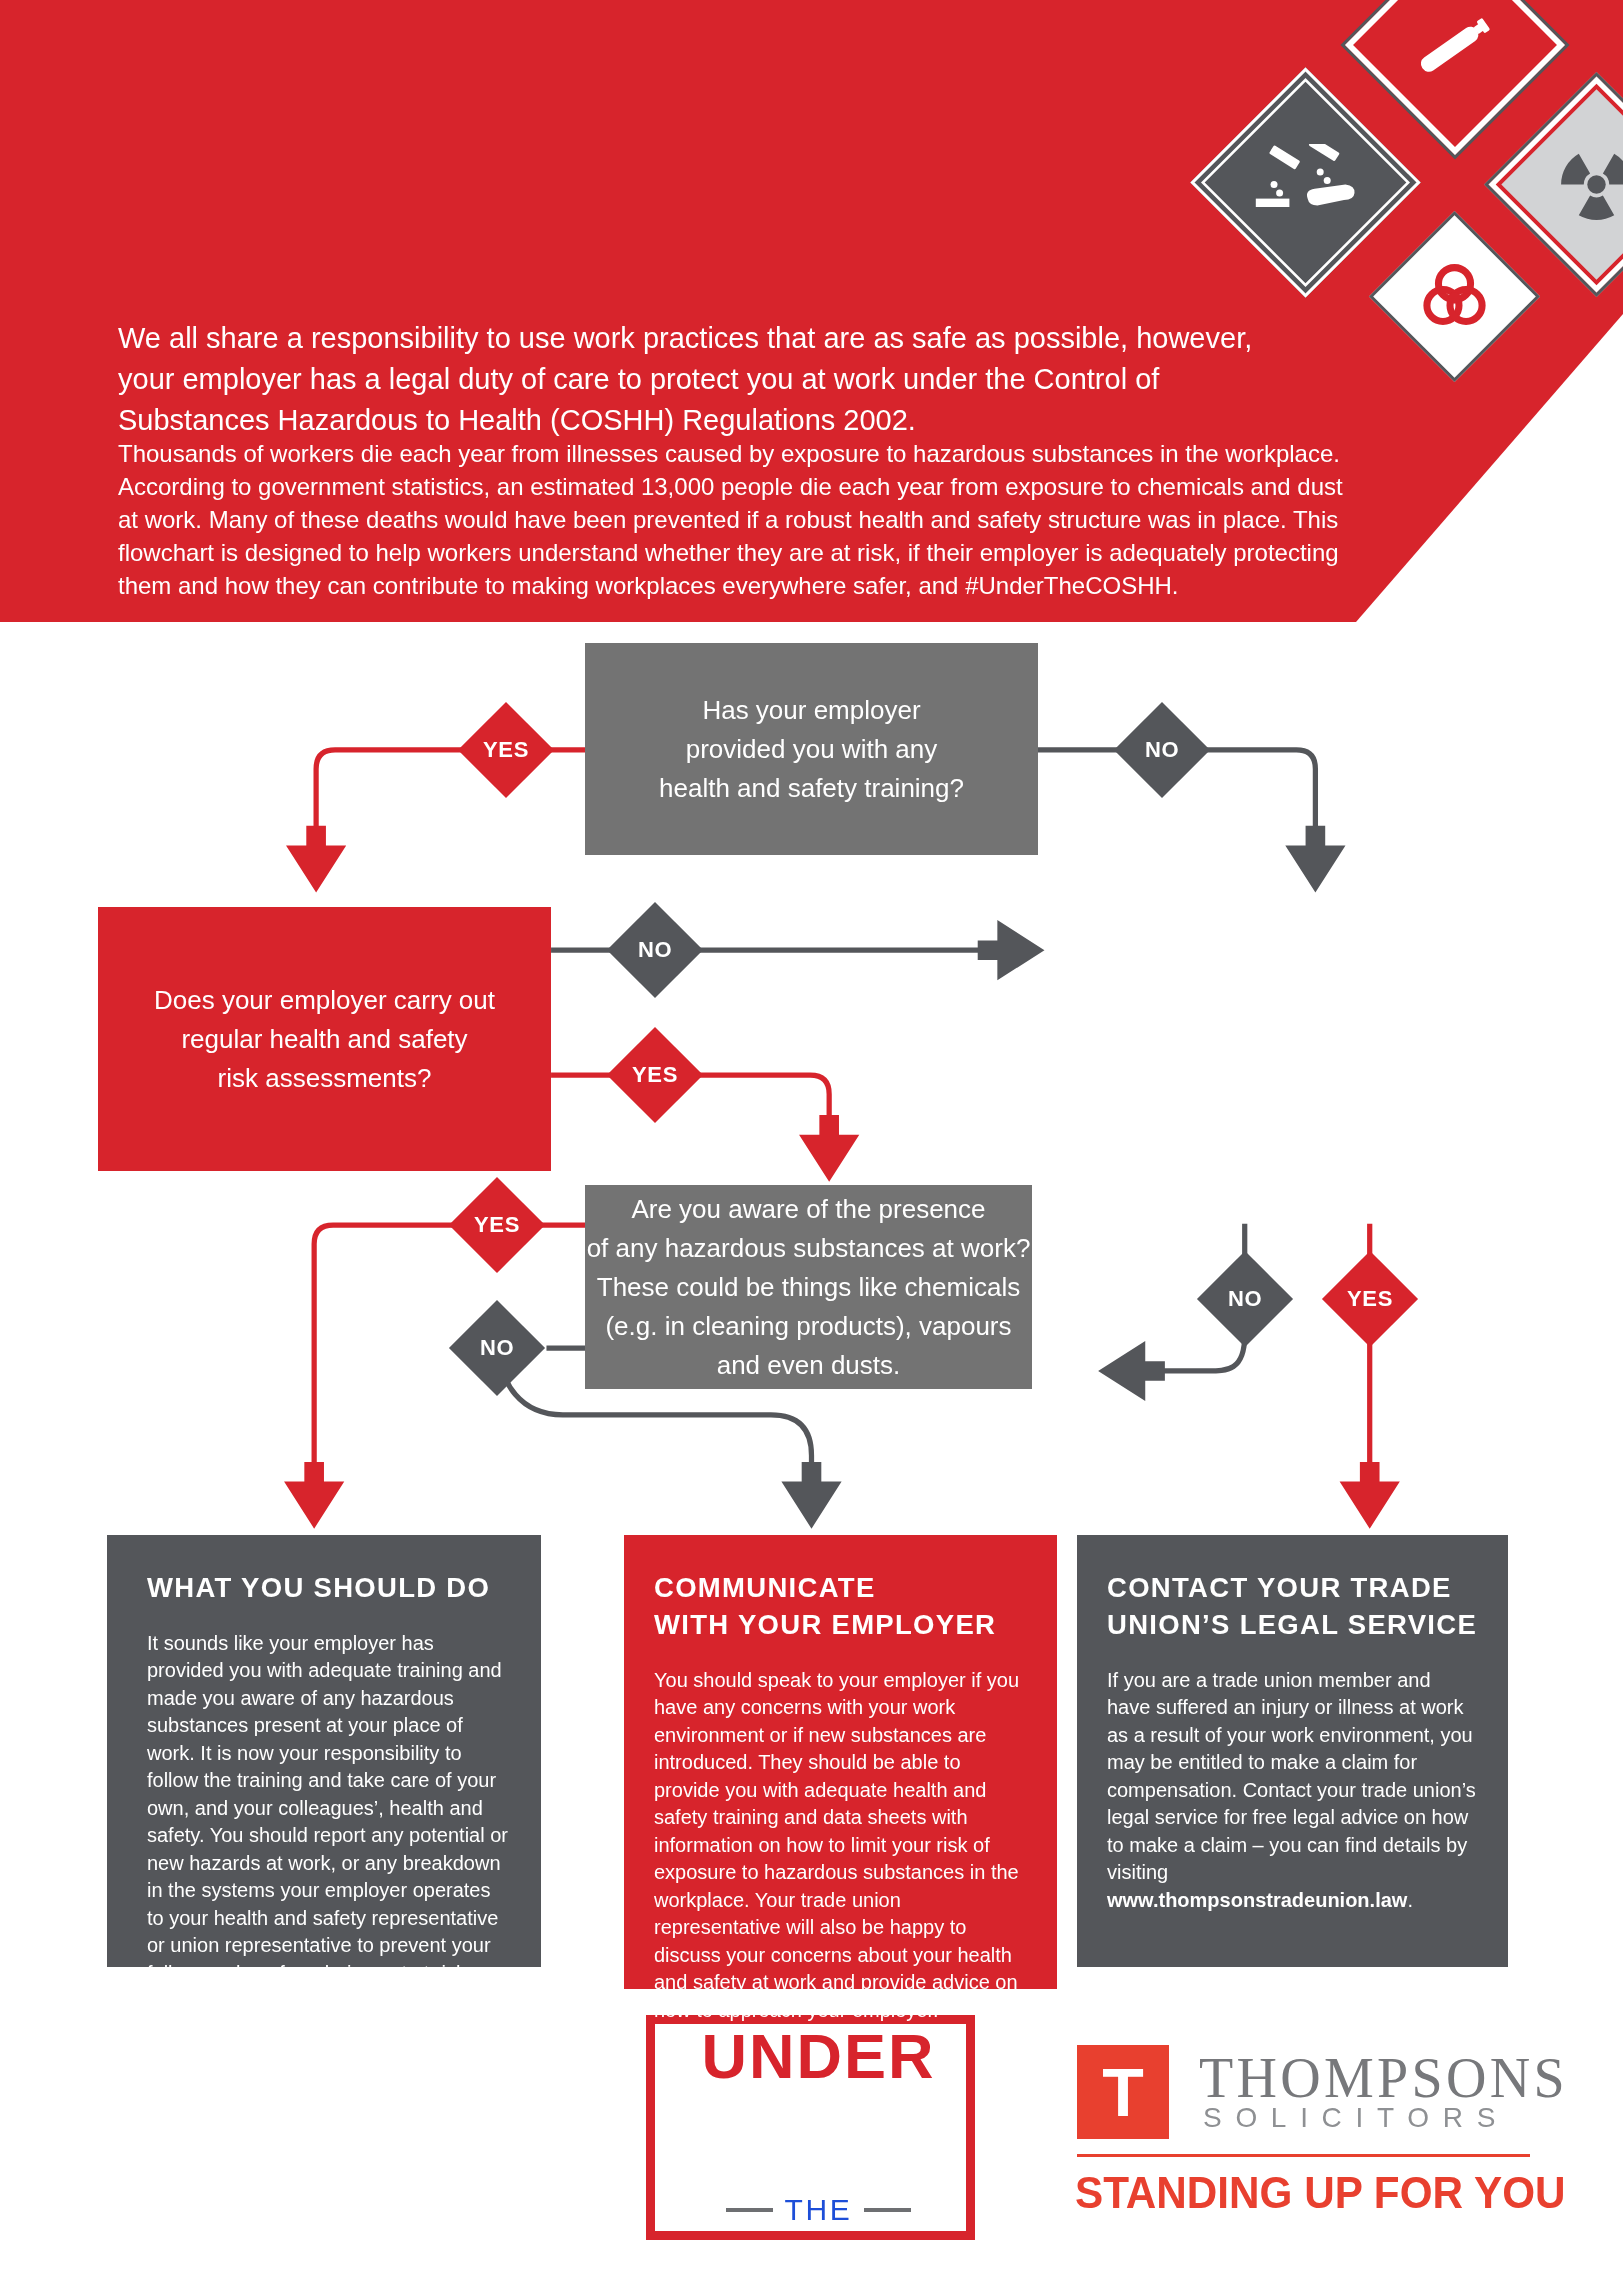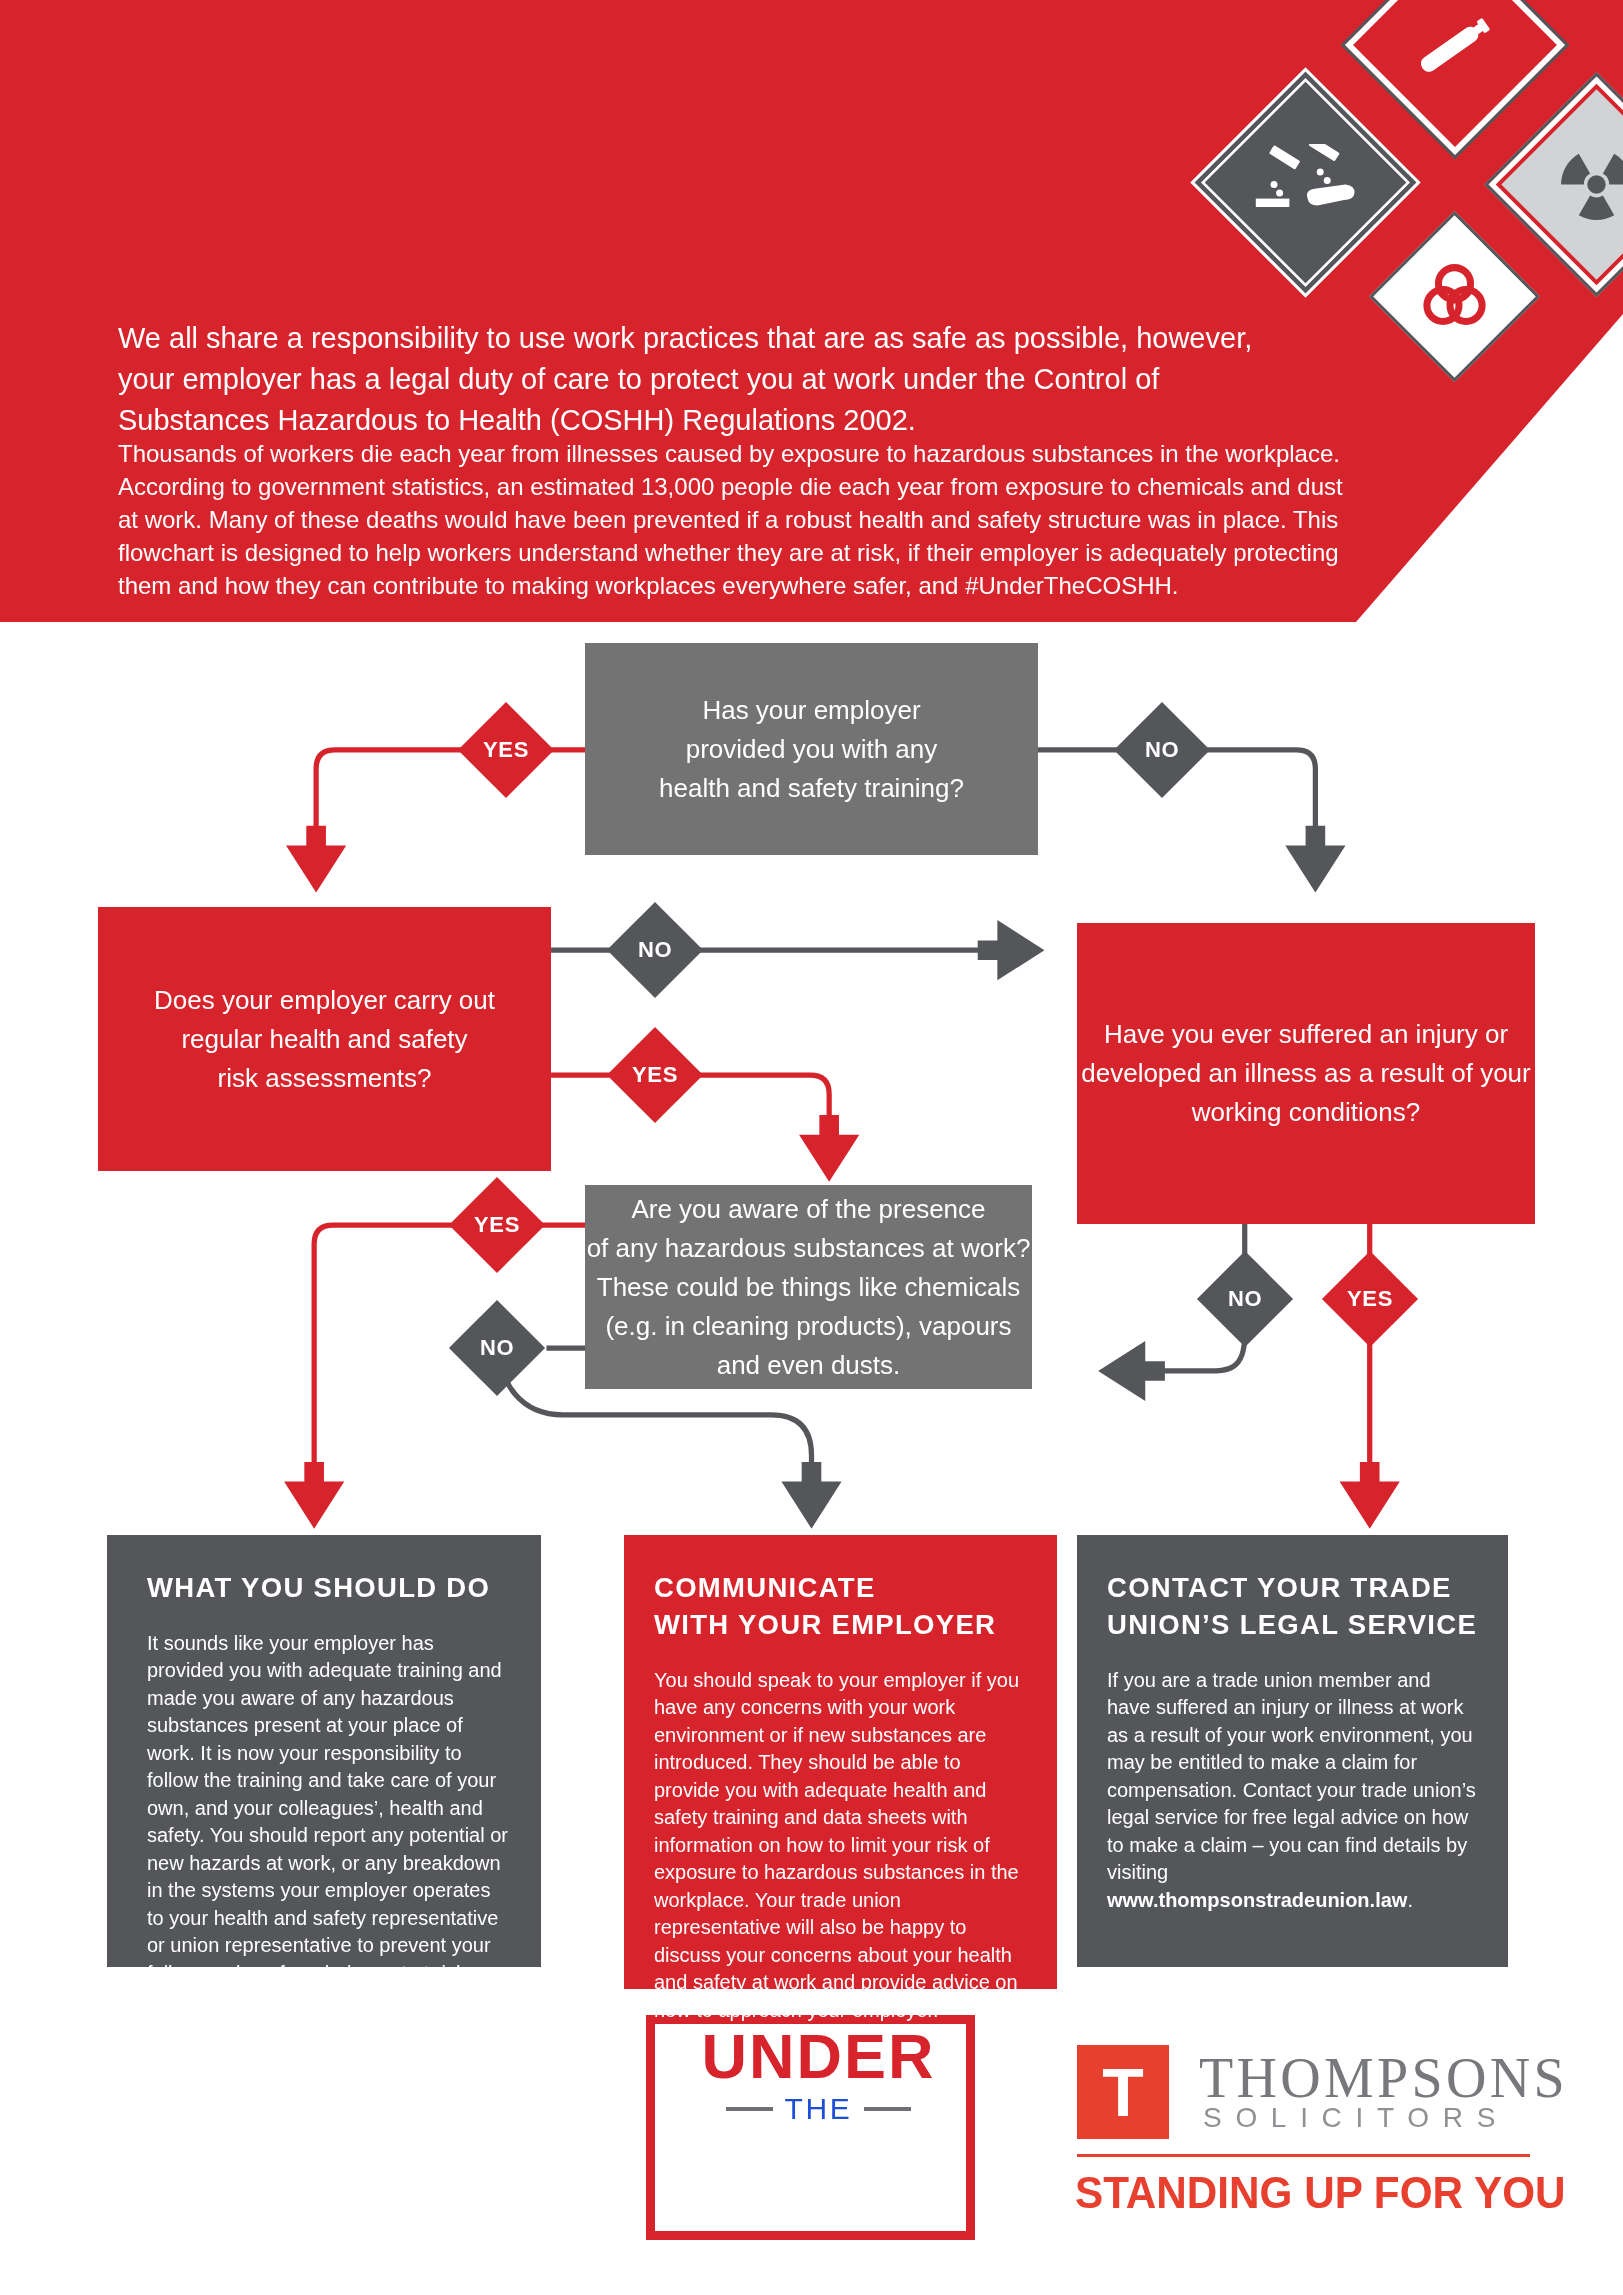--- a/index.html
+++ b/index.html
@@ -36,21 +36,21 @@
   
   .obox{position:absolute;color:#fff;z-index:2;padding:34px 30px;box-sizing:border-box;}
   .obox.dark{background:#54565A;}
   .obox.red{background:#D7242C;}
   .obox h3{margin:0 0 23.6px 0;font-size:27.5px;line-height:37px;letter-spacing:1.3px;font-weight:700;}
   .obox p{margin:0;font-size:20px;line-height:27.5px;font-weight:400;}
   .obox .bold{font-weight:700;}
   
   .coshh-logo{position:absolute;left:646px;top:2015px;width:329px;height:225px;border:9.8px solid #D7242C;
               box-sizing:border-box;background:#fff;display:flex;flex-direction:column;align-items:center;
-              justify-content:flex-start;padding-left:16px;}
+              justify-content:space-between;padding-left:16px;}
   .coshh-logo .u,.coshh-logo .c{color:#D7242C;font-weight:700;font-size:63px;line-height:64px;letter-spacing:2px;}
   .coshh-logo .the-row{display:flex;align-items:center;gap:11.8px;margin:3.9px 0;}
   .coshh-logo .the-row .rule{width:47px;height:3.3px;background:#6d6f72;}
   .coshh-logo .the{color:#1d4ed8;font-weight:400;font-size:30px;letter-spacing:2.6px;}
   .t-square{position:absolute;left:1077px;top:2045px;width:92px;height:94px;background:#E8402F;
             display:flex;align-items:center;justify-content:center;}
   .t-square span{color:#fff;font-size:68px;font-weight:700;font-family:"Liberation Sans",sans-serif;}
   .th-name{position:absolute;left:1199px;top:2046px;width:334px;color:#77787B;font-family:"Liberation Serif",serif;
            font-size:56px;letter-spacing:3.3px;font-weight:400;}
   .th-sub{position:absolute;left:1203px;top:2102px;color:#8E9093;font-size:28px;letter-spacing:13.7px;font-weight:400;}
@@ -158,23 +158,20 @@
       <path d="M2093 2336 L2047 2264 L2078 2264 L2078 2234 L2108 2234 L2108 2264 L2139 2264 Z" fill="#D7242C"></path>
     </g>
   </svg>
 
   <div class="qbox dark" style="left:585px;top:643px;width:453px;height:212px;">Has your employer
 provided you with any
 health and safety training?</div>
   <div class="qbox red" style="left:98px;top:907px;width:453px;height:264px;">Does your employer carry out
 regular health and safety
 risk assessments?</div>
-  <div class="qbox red" style="left:1077px;top:923px;width:458px;height:301px;">Have you ever suffered an injury or
-developed an illness as a result of your
-working conditions?</div>
   <div class="qbox dark" style="left:585px;top:1185px;width:447px;height:204px;">Are you aware of the presence
 of any hazardous substances at work?
 These could be things like chemicals
 (e.g. in cleaning products), vapours
 and even dusts.</div>
 
   <div class="diamond red" style="left:472px;top:716px;">
       <span>YES</span>
     </div>
   <div class="diamond dark" style="left:1128px;top:716px;">

